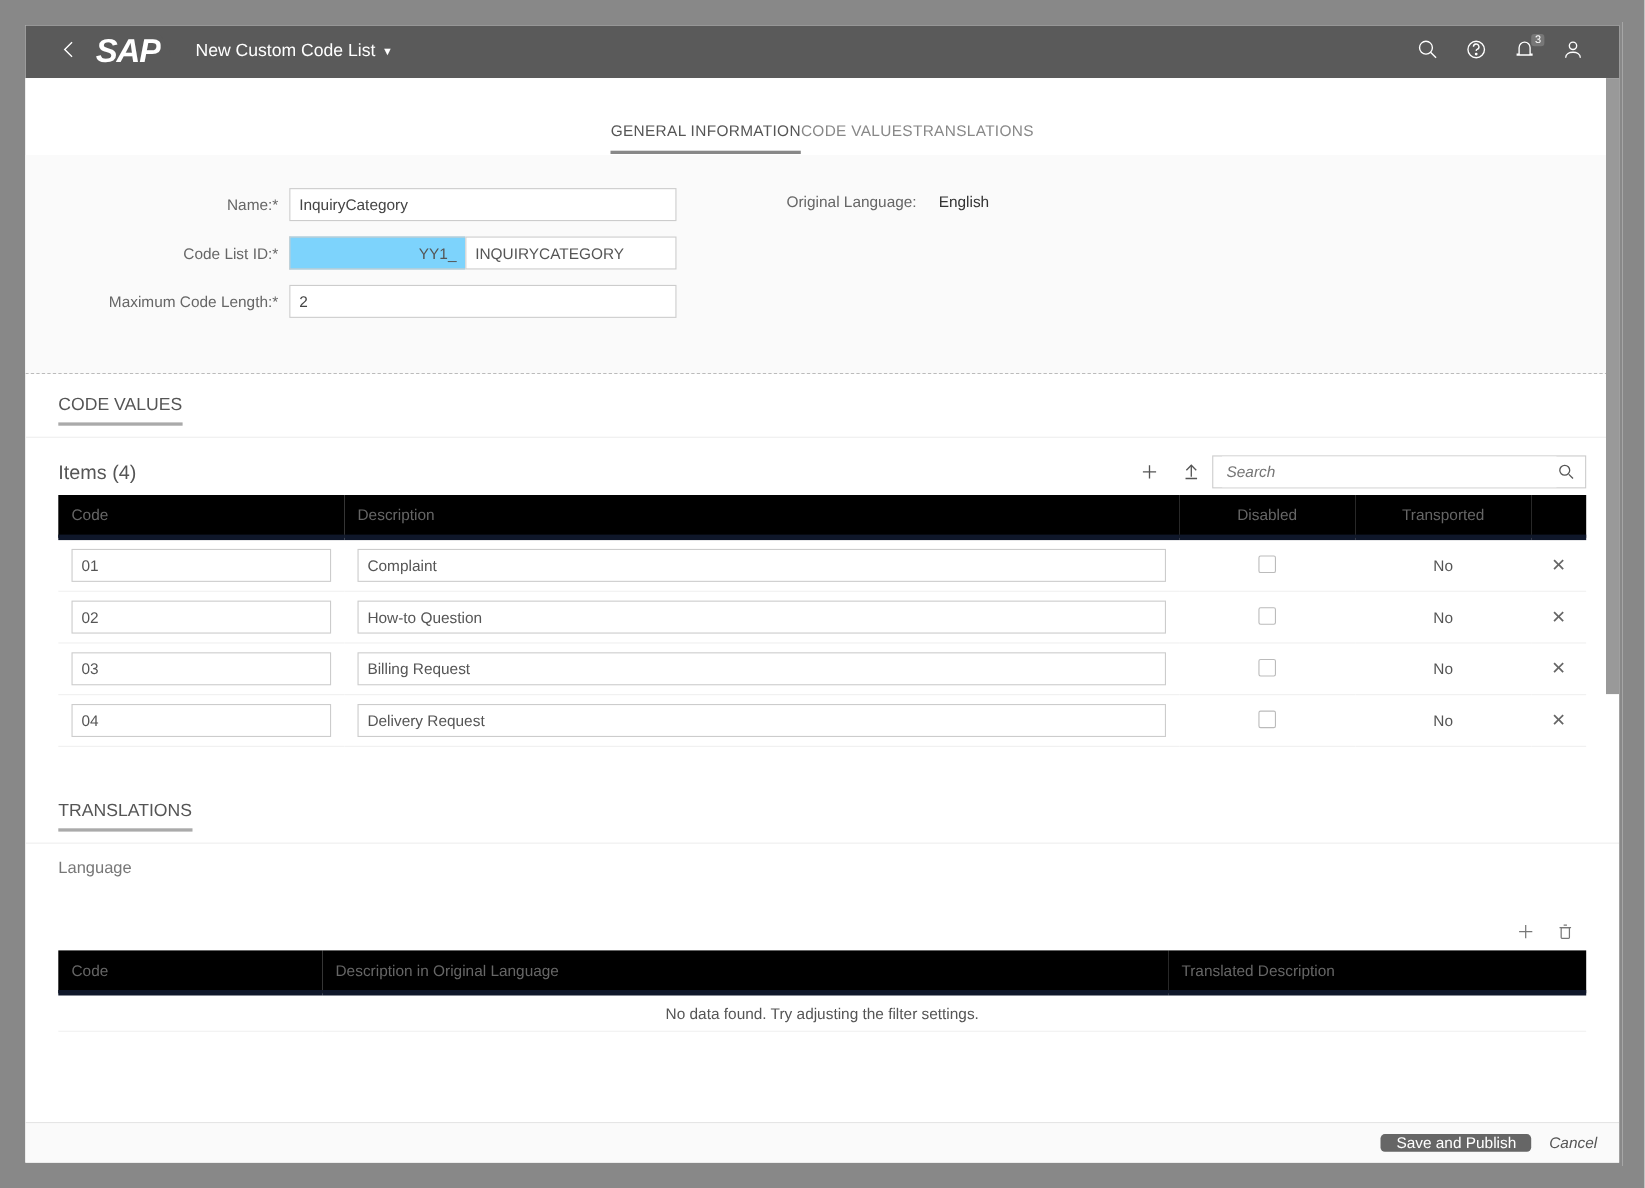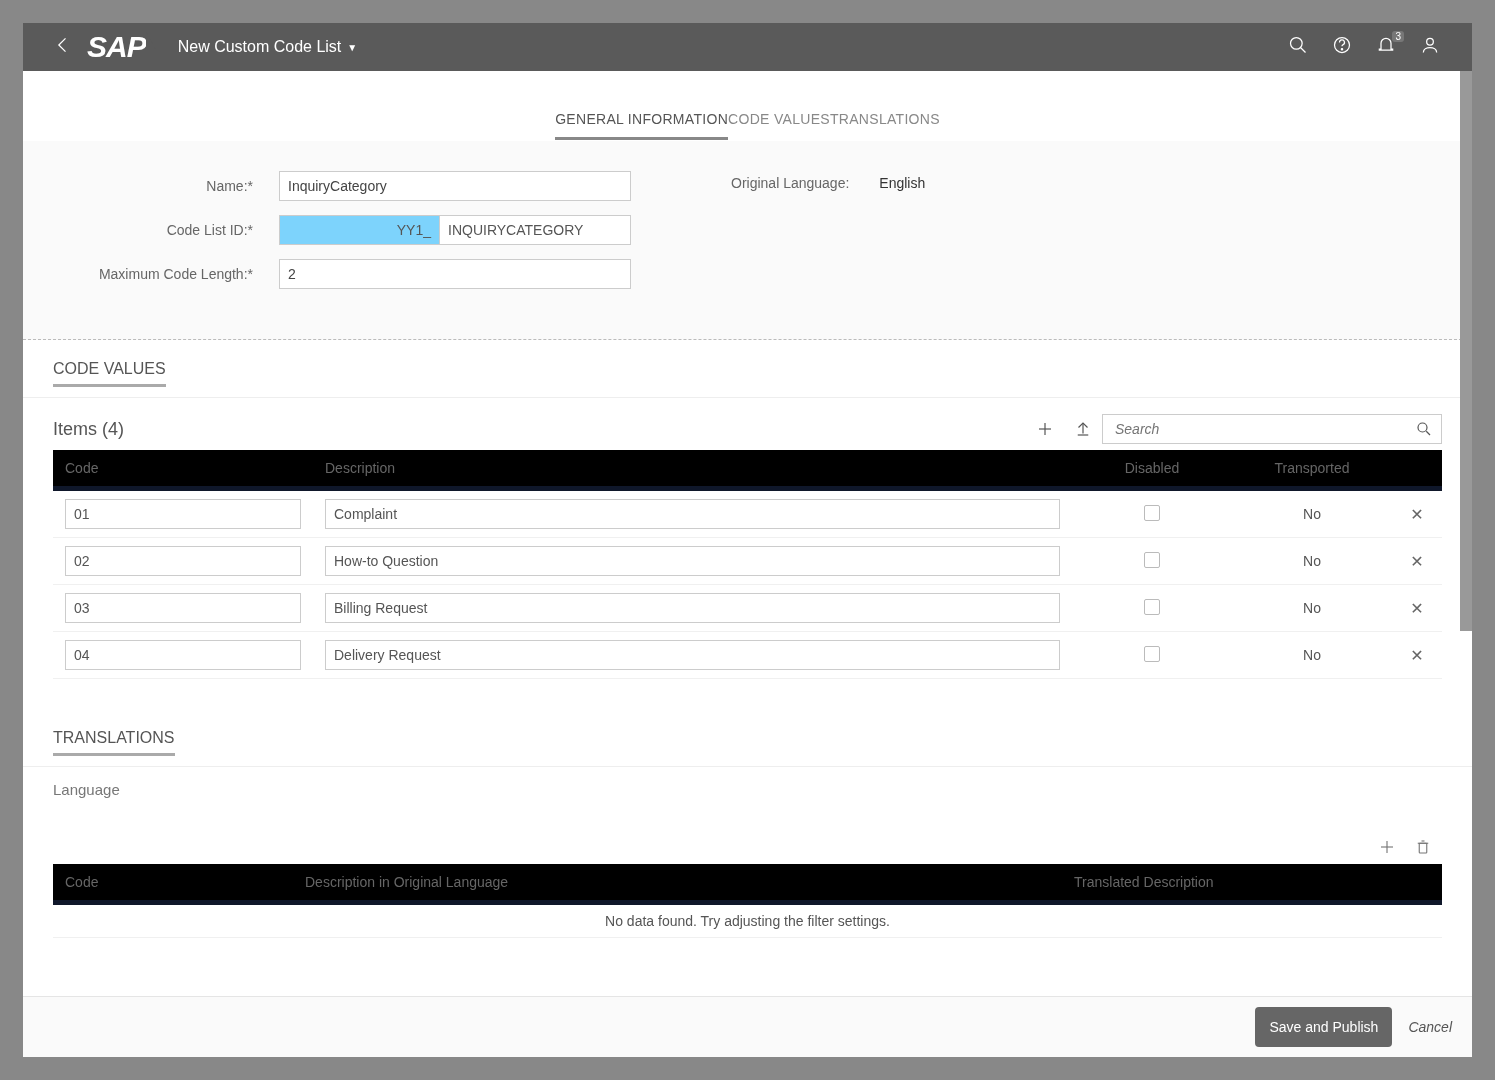--- a/index.html
+++ b/index.html
@@ -14,27 +14,27 @@
   .shell-header .spacer { flex: 1; }
   .shell-header .icon-btn { padding: 0 12px; cursor: pointer; position: relative; }
   .shell-header svg { width: 20px; height: 20px; stroke: #fff; fill: none; stroke-width: 1.5; }
   .badge { position: absolute; top: -4px; right: 4px; font-size: 10px; background: #777; border-radius: 3px; padding: 0 3px; }
   .content { flex: 1; overflow: auto; background: #fff; position: relative; }
   .tabs { display: flex; padding: 40px 30px 0 30px; border-bottom: 1px solid transparent; justify-content: center; }
   .tab { color: #888; font-size: 14px; padding-bottom: 10px; cursor: pointer; letter-spacing: 0.3px; }
   .tab.active { color: #555; border-bottom: 3px solid #888; }
   .form-panel { background: #fafafa; padding: 30px 30px 50px 30px; display: flex; gap: 100px; border-bottom: 1px dashed #bbb; }
   .form-col { display: flex; flex-direction: column; gap: 14px; }
-  .form-row { display: flex; align-items: center; gap: 26px; }
+  .form-row { display: flex; align-items: center; gap: 10px; }
   .form-row label { width: 200px; text-align: right; color: #666; font-size: 14px; }
   .form-row input { border: 1px solid #ccc; padding: 6px 8px; font-size: 14px; color: #444; width: 352px; }
   .id-group { display: flex; }
   .id-group .prefix { border: 1px solid #ccc; border-right: none; padding: 6px 8px; width: 160px; text-align: right; color: #555; font-size: 14px; background: #7dd3fc; }
   .id-group .suffix { border: 1px solid #ccc; padding: 6px 8px; width: 192px; color: #555; font-size: 14px; background: #fff; }
-  .ro-row { display: flex; align-items: center; gap: 20px; justify-content: center; }
+  .ro-row { display: flex; align-items: center; gap: 10px; justify-content: center; }
   .ro-row .lbl { color: #666; font-size: 14px; }
   .ro-row .val { color: #333; font-size: 14px; margin-left: 10px; }
   .section-title { color: #555; font-size: 16px; padding: 20px 30px 10px 30px; display: inline-block; }
   .section-title-wrap { border-bottom: 1px solid #eee; }
   .section-title span { border-bottom: 3px solid #aaa; padding-bottom: 6px; display: inline-block; }
   .table-area { padding: 16px 30px 30px 30px; }
   .table-toolbar { display: flex; align-items: center; margin-bottom: 6px; }
   .table-toolbar .count { color: #555; font-size: 18px; }
   .table-toolbar .spacer { flex: 1; }
   .table-toolbar .tb-btn { padding: 0 10px; cursor: pointer; color: #555; font-size: 20px; display: flex; align-items: center; }
@@ -48,21 +48,21 @@
   .data-table tbody td.center { text-align: center; }
   .cell-input { border: 1px solid #ccc; padding: 6px 8px; width: 100%; font-size: 14px; color: #555; }
   .chk { width: 16px; height: 16px; border: 1px solid #bbb; border-radius: 2px; display: inline-block; }
   .row-del { cursor: pointer; color: #666; font-size: 16px; }
   .trans-sub { color: #777; font-size: 15px; padding: 14px 30px 40px 30px; }
   .trans-toolbar { display: flex; justify-content: flex-end; gap: 18px; padding: 0 40px 8px 30px; }
   .trans-toolbar .tb-btn { cursor: pointer; display:flex; align-items:center; }
   .trans-toolbar svg { width: 18px; height: 18px; stroke: #777; fill: none; stroke-width: 1.5; }
   .empty-row td { text-align: center; color: #666; padding: 14px; }
   .footer { background: #fafafa; border-top: 1px solid #e5e5e5; padding: 10px 20px; display: flex; justify-content: flex-end; align-items: center; gap: 16px; }
-  .btn-primary { background: #666; color: #fff; border: none; padding: 12px 14px; font-size: 14px; border-radius: 4px; cursor: pointer; }
+  .btn-primary { background: #666; color: #fff; border: none; padding: 0 14px; font-size: 14px; border-radius: 4px; cursor: pointer; }
   .btn-link { color: #555; font-size: 14px; cursor: pointer; background: none; border: none; font-style: italic; }
   .scrollbar-fake { position: absolute; right: 0; top: 0; width: 12px; height: 560px; background: #999; }
 </style>
 </head>
 <body>
 
 <div class="window">
 
   <div class="shell-header">
     <div class="back">

